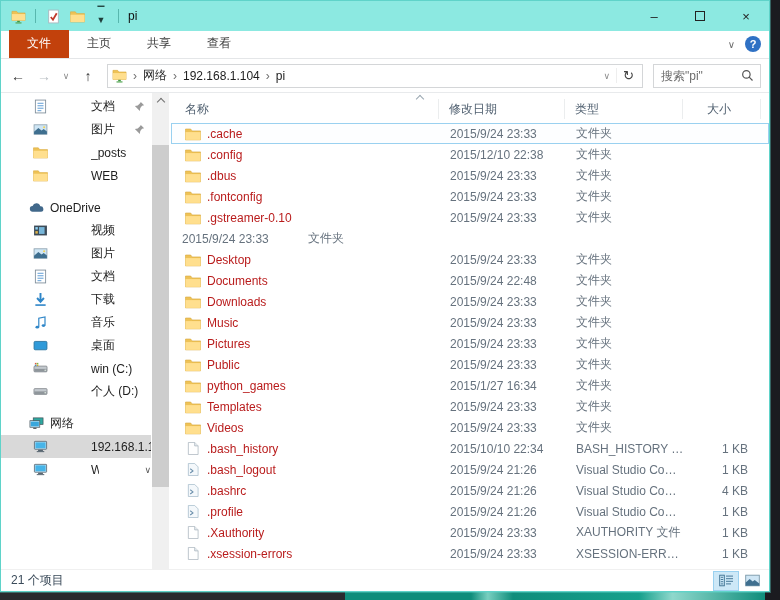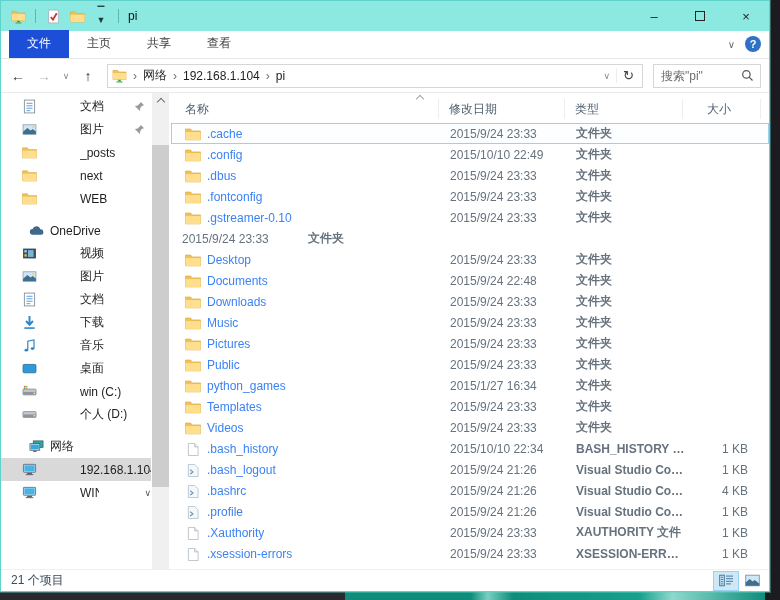--- a/index.html
+++ b/index.html
@@ -22,21 +22,21 @@
   .qat-drop { font-size:9px; color:#1e3d3a; line-height:1; text-align:center; }
   .win-title { margin-left:6px; font-size:12px; color:#111; }
   .win-controls { margin-left:auto; display:flex; height:30px; }
   .wc-btn { width:46px; height:30px; display:flex; align-items:center; justify-content:center;
     font-size:13px; color:#222; }
   .wc-max { width:10px; height:10px; border:1px solid #222; display:inline-block; }
 
   
   .ribbon { height:28px; background:#fff; display:flex; align-items:flex-end; border-bottom:1px solid #e4e6e8; flex:0 0 auto; position:relative; }
   .rtab { padding:5px 18px 6px 18px; font-size:12px; color:#3b3b3b; }
-  .rtab.active { background:#1d4ed8; color:#fff; margin-left:8px; }
+  .rtab.active { background:#c2410c; color:#fff; margin-left:8px; }
   .ribbon-right { position:absolute; right:8px; top:5px; display:flex; align-items:center; gap:10px; }
   .rib-chev { color:#6d6d6d; font-size:10px; }
   .help-circle { width:16px; height:16px; border-radius:50%; background:#2f71c4; color:#fff;
     font-size:11px; font-weight:bold; display:flex; align-items:center; justify-content:center; }
 
   
   .toolbar { height:34px; display:flex; align-items:center; padding:0 8px 0 6px; gap:4px;
     border-bottom:1px solid #e8eaec; flex:0 0 auto; background:#fff; }
   .nav-btn { width:22px; height:22px; display:flex; align-items:center; justify-content:center; font-size:14px; color:#333; }
   .nav-btn.disabled { color:#b9bfc4; }
@@ -59,21 +59,21 @@
 
   
   .main { flex:1 1 auto; display:flex; min-height:0; background:#fff; }
   .sidebar { width:170px; flex:0 0 auto; position:relative; padding-top:2px; overflow:hidden; }
   .side-scroll { position:absolute; right:2px; top:0; width:17px; height:100%; background:#f0f0f0; }
   .side-scroll .up { height:15px; display:flex; align-items:center; justify-content:center; }
   .chev-up { width:6px; height:6px; border-left:1.5px solid #707070; border-top:1.5px solid #707070; transform:rotate(45deg); margin-top:3px; }
   .side-thumb { position:absolute; left:0; top:52px; width:17px; height:342px; background:#cdcdcd; }
   .side-items { padding-right:20px; }
   .side-item { height:23px; display:flex; align-items:center; gap:6px; padding-left:28px; position:relative; }
-  .side-item.indent1 { padding-left:21px;gap:43px; }
+  .side-item.indent1 { padding-left:32px;gap:43px; }
   .side-item.gap { margin-top:9px; }
   .side-item.selected { background:#d9d9d9; }
   .side-item svg { width:15px; height:15px; flex:0 0 auto; }
   .side-label { white-space:nowrap; overflow:hidden; }
   .side-pin { position:absolute; right:6px; display:flex; }
   .side-pin svg { width:11px; height:11px; }
   .side-chev { color:#555; font-size:9px; margin-left:2px; }
 
   
   .content { flex:1 1 auto; display:flex; flex-direction:column; min-width:0; padding-top:1px; }
@@ -83,25 +83,25 @@
   .col.c-date { width:126px; }
   .col.c-type { width:118px; }
   .col.c-size { width:78px; text-align:left; padding-left:24px; border-right:1px solid #ebedee; }
   .sort-caret { position:absolute; left:246px; top:0px; width:7px; height:7px; }
   .sort-caret::before { content:""; position:absolute; left:0; top:2px; width:5px; height:5px;
     border-left:1.4px solid #9aa7b1; border-top:1.4px solid #9aa7b1; transform:rotate(45deg); }
   .rows { flex:1 1 auto; overflow:hidden; }
   .frow { display:flex; height:21px; align-items:center; border:1px solid transparent; }
   .frow.selected { border-color:#9ad1f0; background:#fdfeff; }
   .fcell { white-space:nowrap; overflow:hidden; }
-  .f-name { width:268px; display:flex; align-items:flex-end; gap:6px; padding-left:13px; color:#3b82f6; }
+  .f-name { width:268px; display:flex; align-items:center; gap:6px; padding-left:13px; color:#b91c1c; }
   .f-name svg { width:16px; height:14px; flex:0 0 auto; }
   .f-name svg.small { width:12px; height:13px; margin-left:2px; margin-right:2px; }
   .f-date { width:126px; padding-left:10px; color:#66727e; }
-  .f-type { width:118px; padding-left:10px; color:#66727e;font-weight:bold; }
+  .f-type { width:118px; padding-left:10px; color:#66727e; }
   .f-size { width:78px; text-align:right; padding-right:14px; color:#66727e; }
 
   
   .statusbar { height:22px; flex:0 0 auto; display:flex; align-items:center; padding:0 4px 0 10px;
     color:#3b4b5a; border-top:1px solid #f0f0f0; }
   .view-toggles { margin-left:auto; display:flex; align-items:center; }
   .vbtn { width:26px; height:20px; display:flex; align-items:center; justify-content:center; }
   .vbtn.active { background:#cde8f7; border:1px solid #9ad1f0; }
   .vbtn svg { width:15px; height:13px; }
 </style>
@@ -242,29 +242,20 @@
               </span>
     <span class="side-label">_posts</span>
   </div>
             <div class="side-item indent1">
     <span style="display: flex;">
                 <svg viewBox="0 0 16 13">
                   <path d="M.5 1.5h5.2l1.4 1.9H15.5v9H.5z" fill="#eec256" stroke="#d9a93f" stroke-width=".6"></path>
                   <path d="M.5 4.6h15v7.8H.5z" fill="#ffdf8e"></path>
                 </svg>
               </span>
-    <span class="side-label">next</span>
-  </div>
-            <div class="side-item indent1">
-    <span style="display: flex;">
-                <svg viewBox="0 0 16 13">
-                  <path d="M.5 1.5h5.2l1.4 1.9H15.5v9H.5z" fill="#eec256" stroke="#d9a93f" stroke-width=".6"></path>
-                  <path d="M.5 4.6h15v7.8H.5z" fill="#ffdf8e"></path>
-                </svg>
-              </span>
     <span class="side-label">WEB</span>
   </div>
             <div class="side-item gap">
     <span style="display: flex;">
                 <svg viewBox="0 0 16 11">
                   <path d="M4.2 10a3.1 3.1 0 0 1-.4-6.2A4.3 4.3 0 0 1 12 4.2 2.8 2.8 0 0 1 12.8 10z" fill="#41688a"></path>
                 </svg>
               </span>
     <span class="side-label">OneDrive</span>
   </div>
@@ -418,21 +409,21 @@
             <div class="frow">
     <span class="fcell f-name">
                 <span style="display: flex;">
                   <svg viewBox="0 0 16 13">
                     <path d="M.5 1.5h5.2l1.4 1.9H15.5v9H.5z" fill="#eec256" stroke="#d9a93f" stroke-width=".6"></path>
                     <path d="M.5 4.6h15v7.8H.5z" fill="#ffdf8e"></path>
                   </svg>
                 </span>
                 <span class="fname">.config</span>
               </span>
-    <span class="fcell f-date">2015/10/10 22:49</span>
+    <span class="fcell f-date">2015/12/10 22:38</span>
     <span class="fcell f-type">文件夹</span>
     <span class="fcell f-size"></span>
   </div>
             <div class="frow">
     <span class="fcell f-name">
                 <span style="display: flex;">
                   <svg viewBox="0 0 16 13">
                     <path d="M.5 1.5h5.2l1.4 1.9H15.5v9H.5z" fill="#eec256" stroke="#d9a93f" stroke-width=".6"></path>
                     <path d="M.5 4.6h15v7.8H.5z" fill="#ffdf8e"></path>
                   </svg>

